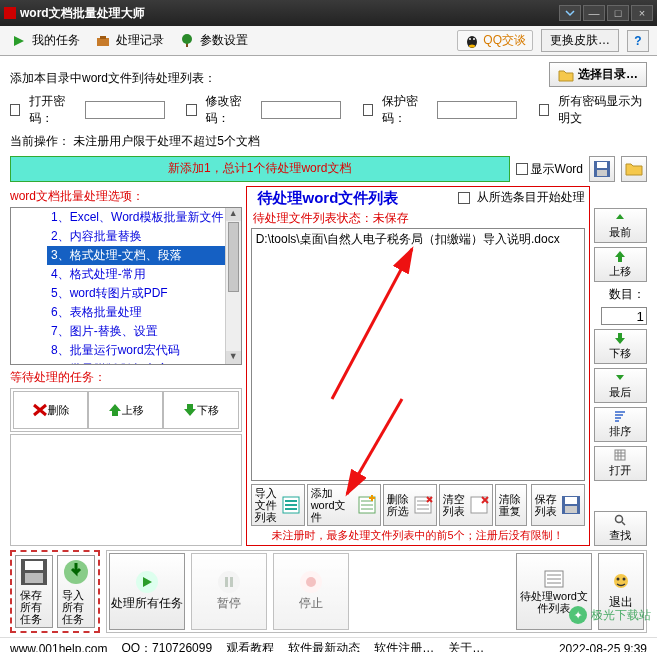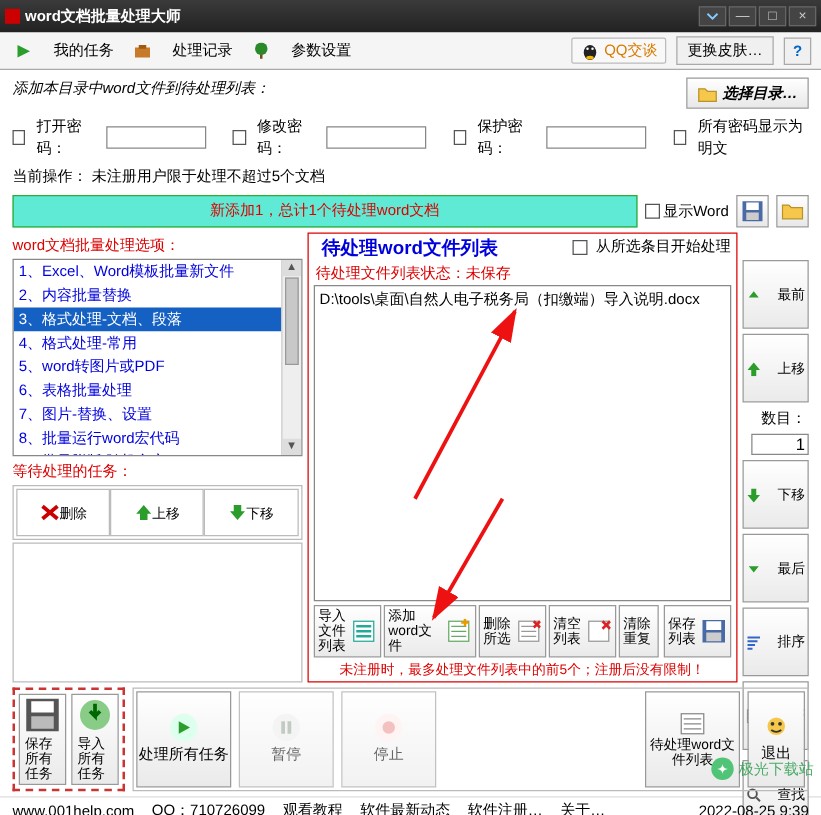--- a/index.html
+++ b/index.html
@@ -2,63 +2,63 @@
 <html><head>
 <meta charset="utf-8">
 <style>
 * { box-sizing: border-box; margin: 0; padding: 0; font-family: "Microsoft YaHei", SimSun, sans-serif; }
 body { background: #fff; width: 657px; height: 652px; overflow: hidden; font-size: 12px; }
 .titlebar { background: linear-gradient(#3a3a3a, #222); height: 26px; display: flex; align-items: center; padding: 0 4px; color: #fff; }
 .titlebar .sq { width: 12px; height: 12px; background: #c00; margin-right: 4px; }
 .titlebar-title { flex: 1; font-weight: bold; font-size: 12px; }
 .winbtn { width: 22px; height: 16px; background: #444; border: 1px solid #666; margin-left: 2px; display: flex; align-items: center; justify-content: center; color: #ccc; cursor: pointer; font-size: 11px; }
 .toolbar { height: 30px; border-bottom: 1px solid #aaa; display: flex; align-items: center; padding: 2px 8px; gap: 8px; background: #f5f5f5; }
-.tabbtn { display: flex; align-items: center; gap: 17px; padding: 2px 4px; cursor: pointer; }
+.tabbtn { display: flex; align-items: center; gap: 6px; padding: 2px 4px; cursor: pointer; }
 .tabicon { width: 14px; height: 14px; }
 .spacer { flex: 1; }
 .qqbtn { display: flex; align-items: center; gap: 3px; padding: 1px 6px; border: 1px solid #bbb; background: #f8f8f8; cursor: pointer; border-radius: 2px; }
 .skinbtn { padding: 2px 8px; border: 1px solid #aaa; background: #f0f0f0; cursor: pointer; }
 .helpbtn { width: 22px; height: 22px; border: 1px solid #aaa; background: #f0f0f0; cursor: pointer; display:flex;align-items:center;justify-content:center;color:#06c;font-weight:bold; }
-.row1 { padding: 6px 10px 4px; display: flex; align-items: flex-start; gap: 8px; font-style: italic; }
+.row1 { padding: 6px 10px 4px; display: flex; align-items: flex-end; gap: 8px; }
 .dirbtn { margin-left: auto; padding: 3px 8px; border: 1px solid #999; background: linear-gradient(#fff,#e8e8e8); font-weight: bold; display:flex;align-items:center;gap:4px; cursor:pointer; }
 .row2 { padding: 2px 10px 4px; display: flex; align-items: center; gap: 6px; }
 .row2 input[type=text]{ width:80px; height:18px; border:1px solid #888; }
 .cbx { width:12px;height:12px;border:1px solid #555;display:inline-block;vertical-align:middle;margin-right:3px;background:#fff; }
 .row3 { padding: 2px 10px 6px; }
 .mainarea { display:flex; padding:0 10px 4px; gap:6px; }
 .statusbar-green { flex:1; border:1px solid #3a3; background:#5eead4; text-align:center; padding:3px; }
 .statusbar-green span { color:#d00; }
 .showword { display:flex;align-items:center; }
 .iconbtn { width:26px;height:26px; border:1px solid #999; background:linear-gradient(#fff,#e8e8e8); cursor:pointer; display:flex;align-items:center;justify-content:center; }
 .cols { display:flex; padding:0 10px; gap:4px; height:360px; }
 .leftcol { width:252px; display:flex; flex-direction:column; }
 .boxhead { color:#d00; font-weight:normal; padding:2px 0; }
 .listbox { border:1px solid #888; flex:0 0 158px; background:#fff; overflow:hidden; position:relative; }
-.listbox .item { color:#00d; padding:1px 4px; cursor:pointer; white-space:nowrap; }
+.listbox .item { color:#00d; padding:1px 4px; cursor:pointer; white-space:nowrap;margin-left:36px; }
 .listbox .item.sel { background:#1560c3; color:#fff; }
 .sb { position:absolute; right:0; top:0; bottom:0; width:16px; background:#eee; border-left:1px solid #ccc; }
 .sb .thumb { position:absolute; left:2px; right:2px; top:14px; height:70px; background:#c8c8c8; border:1px solid #999; }
 .sb .arr { position:absolute; left:0;right:0;height:13px;text-align:center;font-size:9px;color:#555;background:#ddd; }
 .waithead { color:#d00; padding:4px 0 2px; }
 .waitbtns { display:flex; gap:0; border:1px solid #bbb; padding:2px; }
 .wbtn { flex:1; display:flex; flex-direction:row; align-items:center; border:1px solid #bbb; padding:2px; cursor:pointer; height:38px; justify-content:center; font-size:11px; }
 .waitarea { border:1px solid #bbb; flex:1; margin-top:2px; background:#fff; }
 .midcol { flex:1; border:1px solid #d00; padding:2px 4px 2px 4px; display:flex; flex-direction:column; position:relative; }
 .midhead { display:flex; }
 .midtitle { color:#00d; font-size:15px; font-weight:bold; flex:1; text-align:right; padding-right:60px; }
 .fromstart { font-size:12px; }
 .redline { color:#d00; padding:2px 2px 0; }
 .filelist { border:1px solid #888; flex:1; background:#fff; padding:2px 4px; position:relative; margin-top:1px; }
 .arrow-canvas { position:absolute; inset:0; pointer-events:none; }
 .bottombtns { display:flex; gap:2px; padding:3px 0 1px; }
 .bbtn { border:1px solid #999; background:linear-gradient(#fff,#eaeaea); padding:2px 3px; display:flex; align-items:center; gap:2px; cursor:pointer; font-size:11px; line-height:1.1; }
 .bbtn .ic { width:20px; height:20px; }
 .rednode { color:#d00; text-align:center; padding:1px 0 0; font-size:11px; }
 .rightcol { width:58px; display:flex; flex-direction:column; gap:4px; padding-top:22px; }
-.rbtn { border:1px solid #999; background:linear-gradient(#fff,#eaeaea); padding:19px 2px; display:flex; align-items:center; gap:2px; cursor:pointer; font-size:11px; justify-content:space-between; }
+.rbtn { border:1px solid #999; background:linear-gradient(#fff,#eaeaea); padding:2px 2px; display:flex; align-items:center; gap:2px; cursor:pointer; font-size:11px; justify-content:space-between;flex-direction:column; }
 .numlabel { text-align:right; padding-right:2px; }
 .numinput { width:46px; height:18px; border:1px solid #888; text-align:right; margin-left:auto; padding-right:2px;}
 .bottomrow { display:flex; padding:4px 10px; gap:6px; align-items:stretch; }
 .savebox { border:2px dashed #c33; padding:3px; display:flex; gap:4px; }
 .bigbtn { border:1px solid #999; background:linear-gradient(#fff,#eaeaea); padding:2px 4px; display:flex; align-items:center; gap:3px; cursor:pointer;flex-direction:column; }
 .bigic { width:28px; height:28px; }
 .ctrlbtns { border:1px solid #bbb; padding:2px; display:flex; gap:6px; flex:1; }
 .cbtn { border:1px solid #999; background:linear-gradient(#fff,#eaeaea); display:flex; flex-direction:column; align-items:center; justify-content:center; width:76px; cursor:pointer; font-size:12px; gap:2px; }
 .cic { width:22px; height:22px; border-radius:50%; display:flex;align-items:center;justify-content:center; }
 .footer { display:flex; padding:2px 10px; gap:14px; font-size:12px; align-items:center; border-top:1px solid #ddd; }

